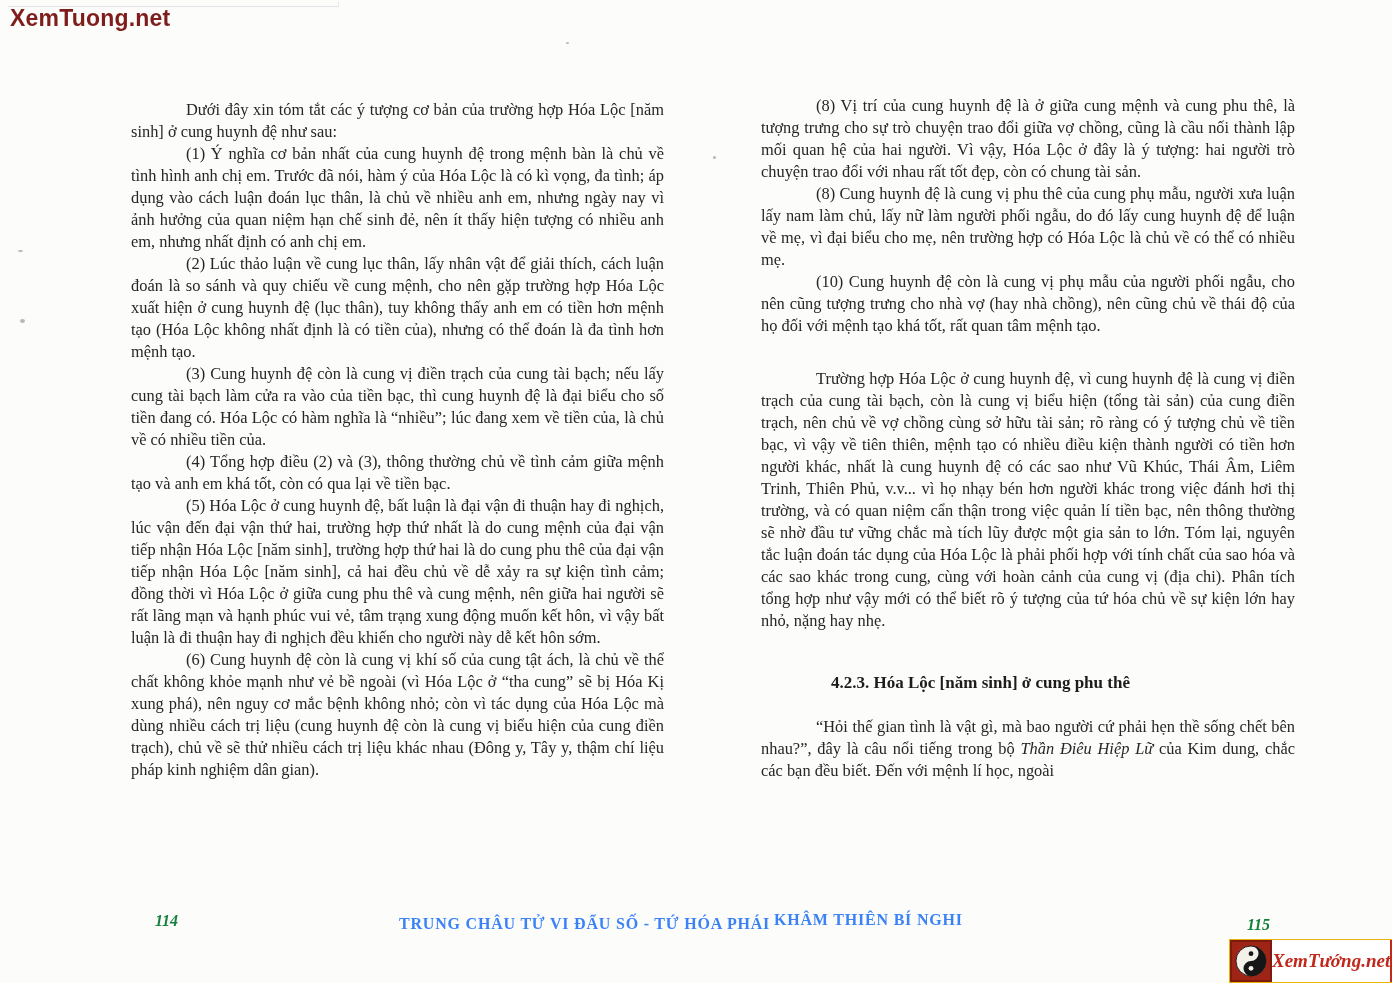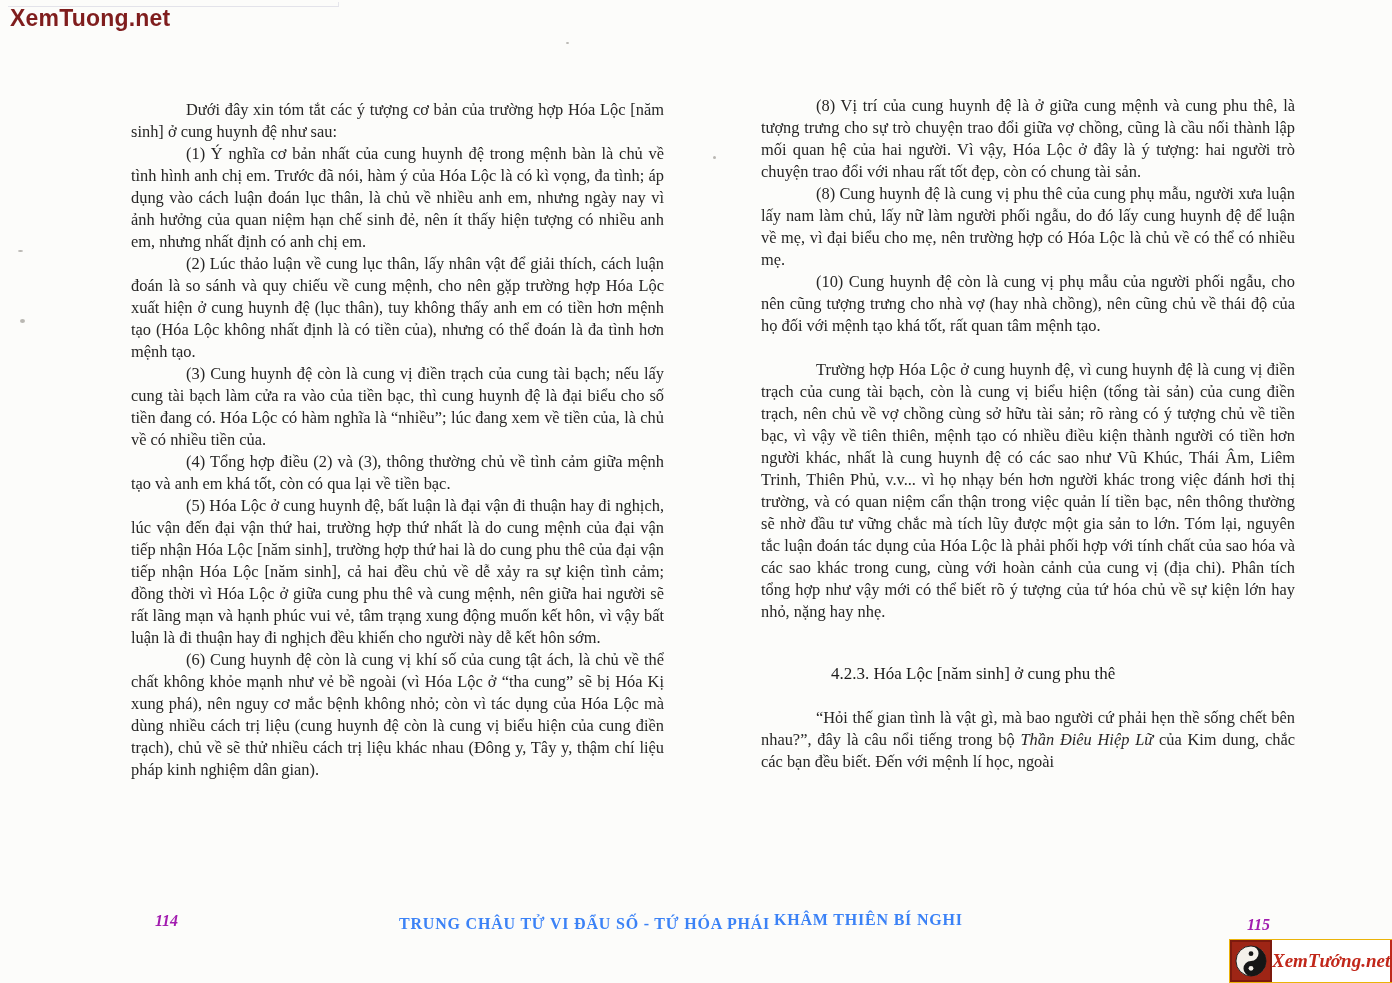--- a/index.html
+++ b/index.html
@@ -24,31 +24,31 @@
   
   .col { position: absolute; color: #272625; }
   .col-left  { left: 131px; top: 99px;  width: 533px; }
   .col-right { left: 761px; top: 95px;  width: 534px; }
 
   p.para {
     margin: 0; text-align: justify; text-justify: inter-word;
     font-size: 16.4px; line-height: 22px;
   }
   p.para.indent { text-indent: 55px; }
-  p.para.gap { margin-top: 22px; }
+  p.para.gap { margin-top: 31px; }
   .it { font-style: italic; }
 
   h3.sec-heading {
     margin: 40px 0 22px 70px;
-    font-size: 17px; font-weight: normal; color: #1d1c1b;
+    font-size: 17px; font-weight: bold; color: #1d1c1b;
     line-height: 22px;
   }
 
   
-  .footer-item { position: absolute; color: #a21caf; }
+  .footer-item { position: absolute; color: #15803d; }
   .pageno { font-style: italic; font-size: 16px; font-weight: bold; }
   .pageno-left  { left: 155px;  top: 912px; }
   .pageno-right { left: 1247px; top: 916px; }
   .running-title {
     font-size: 16px; font-weight: bold; letter-spacing: 0.8px; color: #3b82f6;
   }
   .running-left  { left: 399px; top: 915px; }
   .running-right { left: 774px; top: 911px; }
 
   

